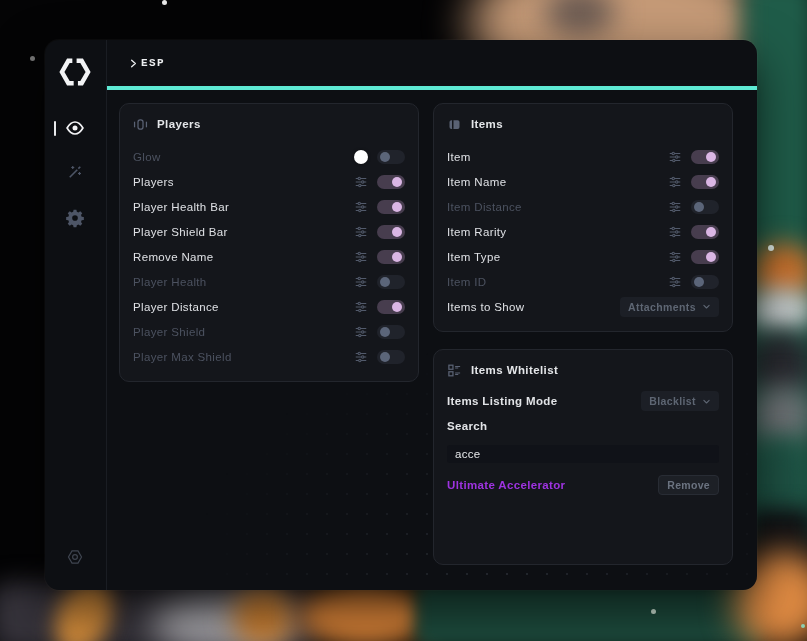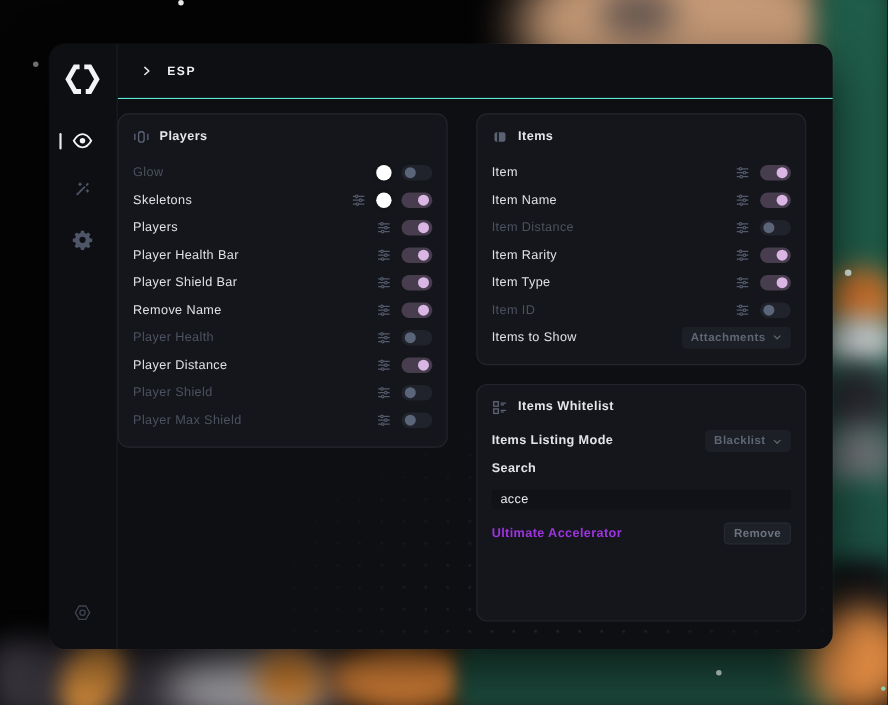--- a/index.html
+++ b/index.html
@@ -43,39 +43,39 @@
   .nav-ico.active{color:#f2f3f5;}
   .nav-eye{top:78px;}
   .nav-wand{top:123px;left:21px;width:18px;height:18px;}
   .nav-gear{top:168px;width:20px;height:20px;}
   .nav-bottom{top:508px;left:21px;width:18px;height:18px;color:#3f4550;}
   .active-bar{position:absolute;left:9px;top:81px;width:2px;height:15px;background:#e8eaec;border-radius:1px;}
   
   .content{flex:1;display:flex;flex-direction:column;min-width:0;}
   .header{
     height:50px;flex:0 0 50px;display:flex;align-items:center;
-    border-bottom:1px solid #5eead4;padding-left:21px;gap:13px;
+    border-bottom:4px solid #5eead4;padding-left:21px;gap:2px;font-family:Liberation Mono, monospace;
   }
   .header .chev{width:11px;height:11px;color:#e8eaec;cursor:pointer;}
   .header-title{color:#eceef0;font-size:11px;font-weight:bold;letter-spacing:1.4px;}
   .body{position:relative;flex:1;}
   .body::before{ 
     content:'';position:absolute;inset:0;
     background-image:radial-gradient(circle,#262a31 1.3px,transparent 1.5px);
     background-size:20px 20px;background-position:10px 14px;
     -webkit-mask-image:radial-gradient(ellipse 420px 300px at 62% 96%, rgba(0,0,0,.9), transparent 75%);
     mask-image:radial-gradient(ellipse 420px 300px at 62% 96%, rgba(0,0,0,.9), transparent 75%);
   }
   .panel{
     position:absolute;width:300px;
     background:var(--panel-bg,#14161b);
     border:1px solid var(--panel-border,#23262d);
     border-radius:10px;padding:12px 13px;
   }
-  .panel-players{left:0;top:13px;}
+  .panel-players{left:12px;top:13px;}
   .panel-items{left:326px;top:13px;}
   .panel-whitelist{left:326px;top:259px;height:216px;}
   .panel-title{display:flex;align-items:center;gap:9px;height:16px;margin-bottom:12px;}
   .panel-title .t-ico{width:15px;height:15px;color:#5a6274;flex:0 0 15px;}
   .panel-title .t-txt{color:#e4e6e9;font-size:11.5px;font-weight:bold;letter-spacing:.4px;}
   .row{display:flex;align-items:center;height:25px;}
   .row .lbl{flex:1;color:var(--text,#dfe1e5);font-size:11.5px;font-weight:normal;letter-spacing:.35px;}
   .row.dim .lbl{color:var(--text-dim,#4c5260);}
   .ctrls{display:flex;align-items:center;gap:9px;}
   .sliders{width:14px;height:14px;color:#525a6b;cursor:pointer;}
@@ -199,35 +199,20 @@
             <span class="t-txt">Players</span>
           </div>
           <div>
 
           <div class="row dim">
                 <span class="lbl">Glow</span>
                 <span class="ctrls">
 
                   <span class="swatch"></span>
                   <span class="toggle"></span>
-                </span>
-              </div>
-              <div class="row">
-                <span class="lbl">Skeletons</span>
-                <span class="ctrls">
-                  <span class="sliders">
-                    <svg viewBox="0 0 24 24" width="14" height="14" fill="none" stroke="currentColor" stroke-width="1.8">
-                      <path d="M3,6 h18 M3,12 h18 M3,18 h18"></path>
-                      <circle cx="9" cy="6" r="2" fill="#14161b"></circle>
-                      <circle cx="15" cy="12" r="2" fill="#14161b"></circle>
-                      <circle cx="10" cy="18" r="2" fill="#14161b"></circle>
-                    </svg>
-                  </span>
-                  <span class="swatch"></span>
-                  <span class="toggle on"></span>
                 </span>
               </div>
               <div class="row">
                 <span class="lbl">Players</span>
                 <span class="ctrls">
                   <span class="sliders">
                     <svg viewBox="0 0 24 24" width="14" height="14" fill="none" stroke="currentColor" stroke-width="1.8">
                       <path d="M3,6 h18 M3,12 h18 M3,18 h18"></path>
                       <circle cx="9" cy="6" r="2" fill="#14161b"></circle>
                       <circle cx="15" cy="12" r="2" fill="#14161b"></circle>

